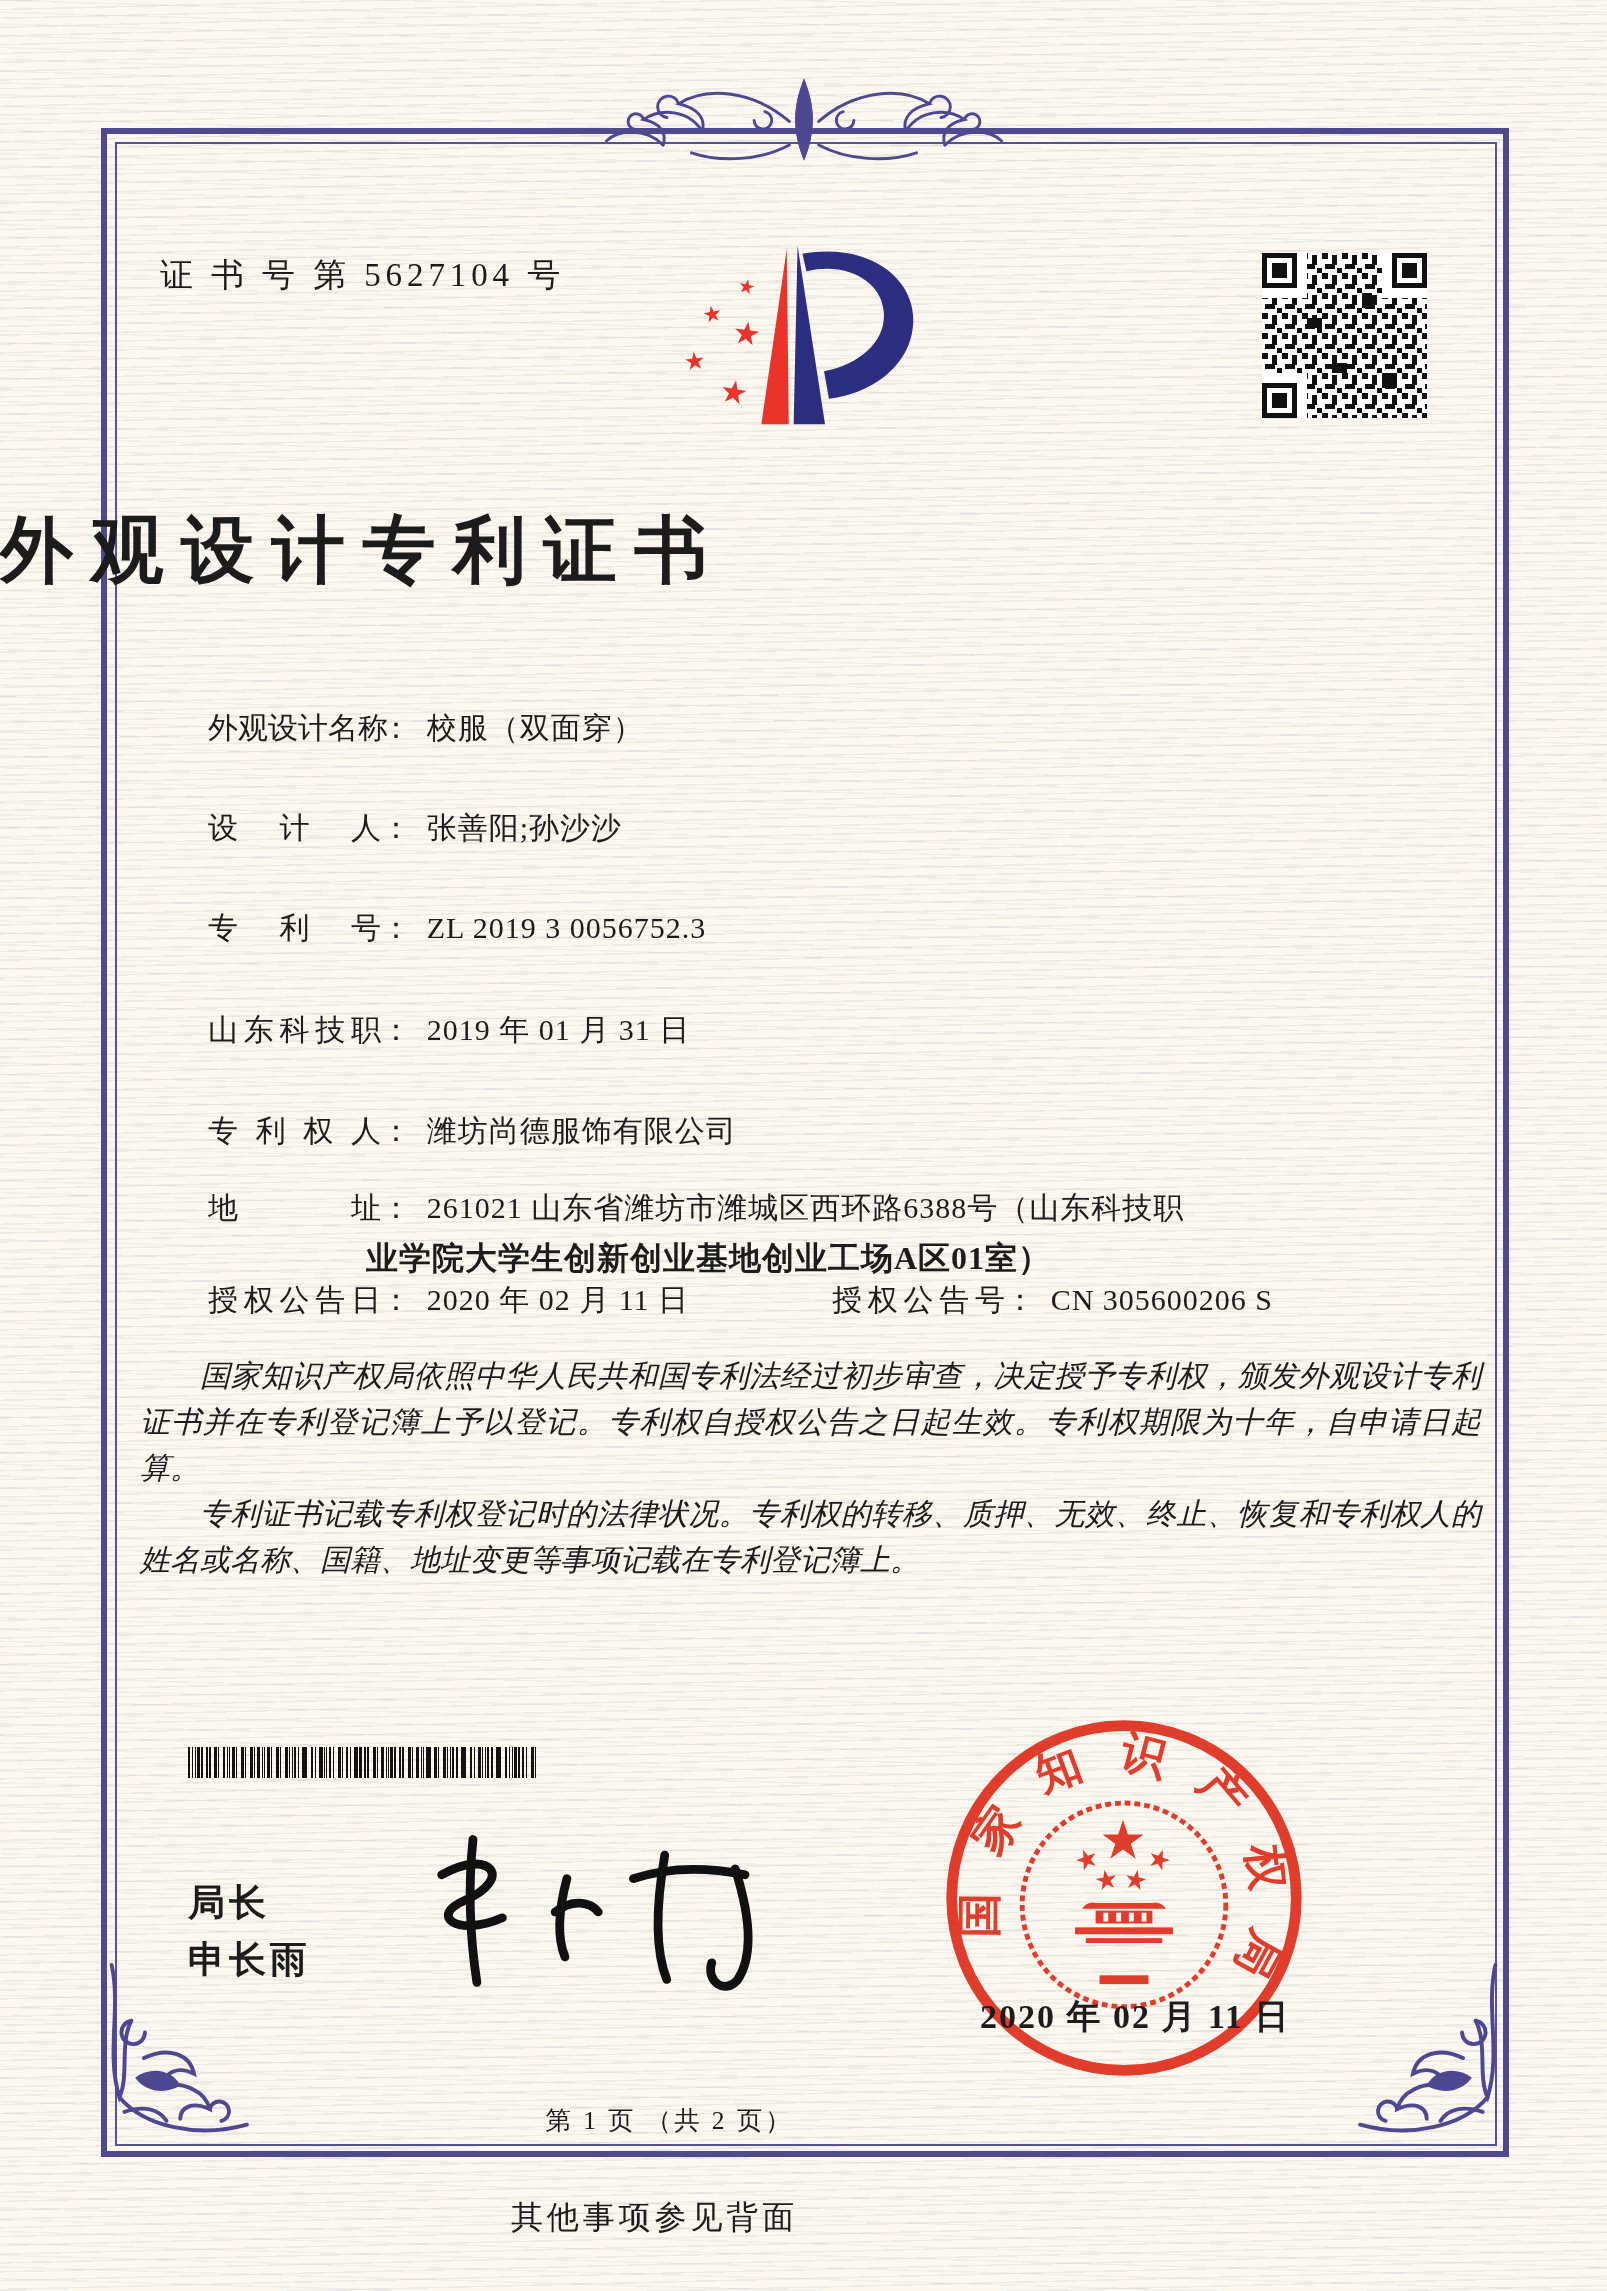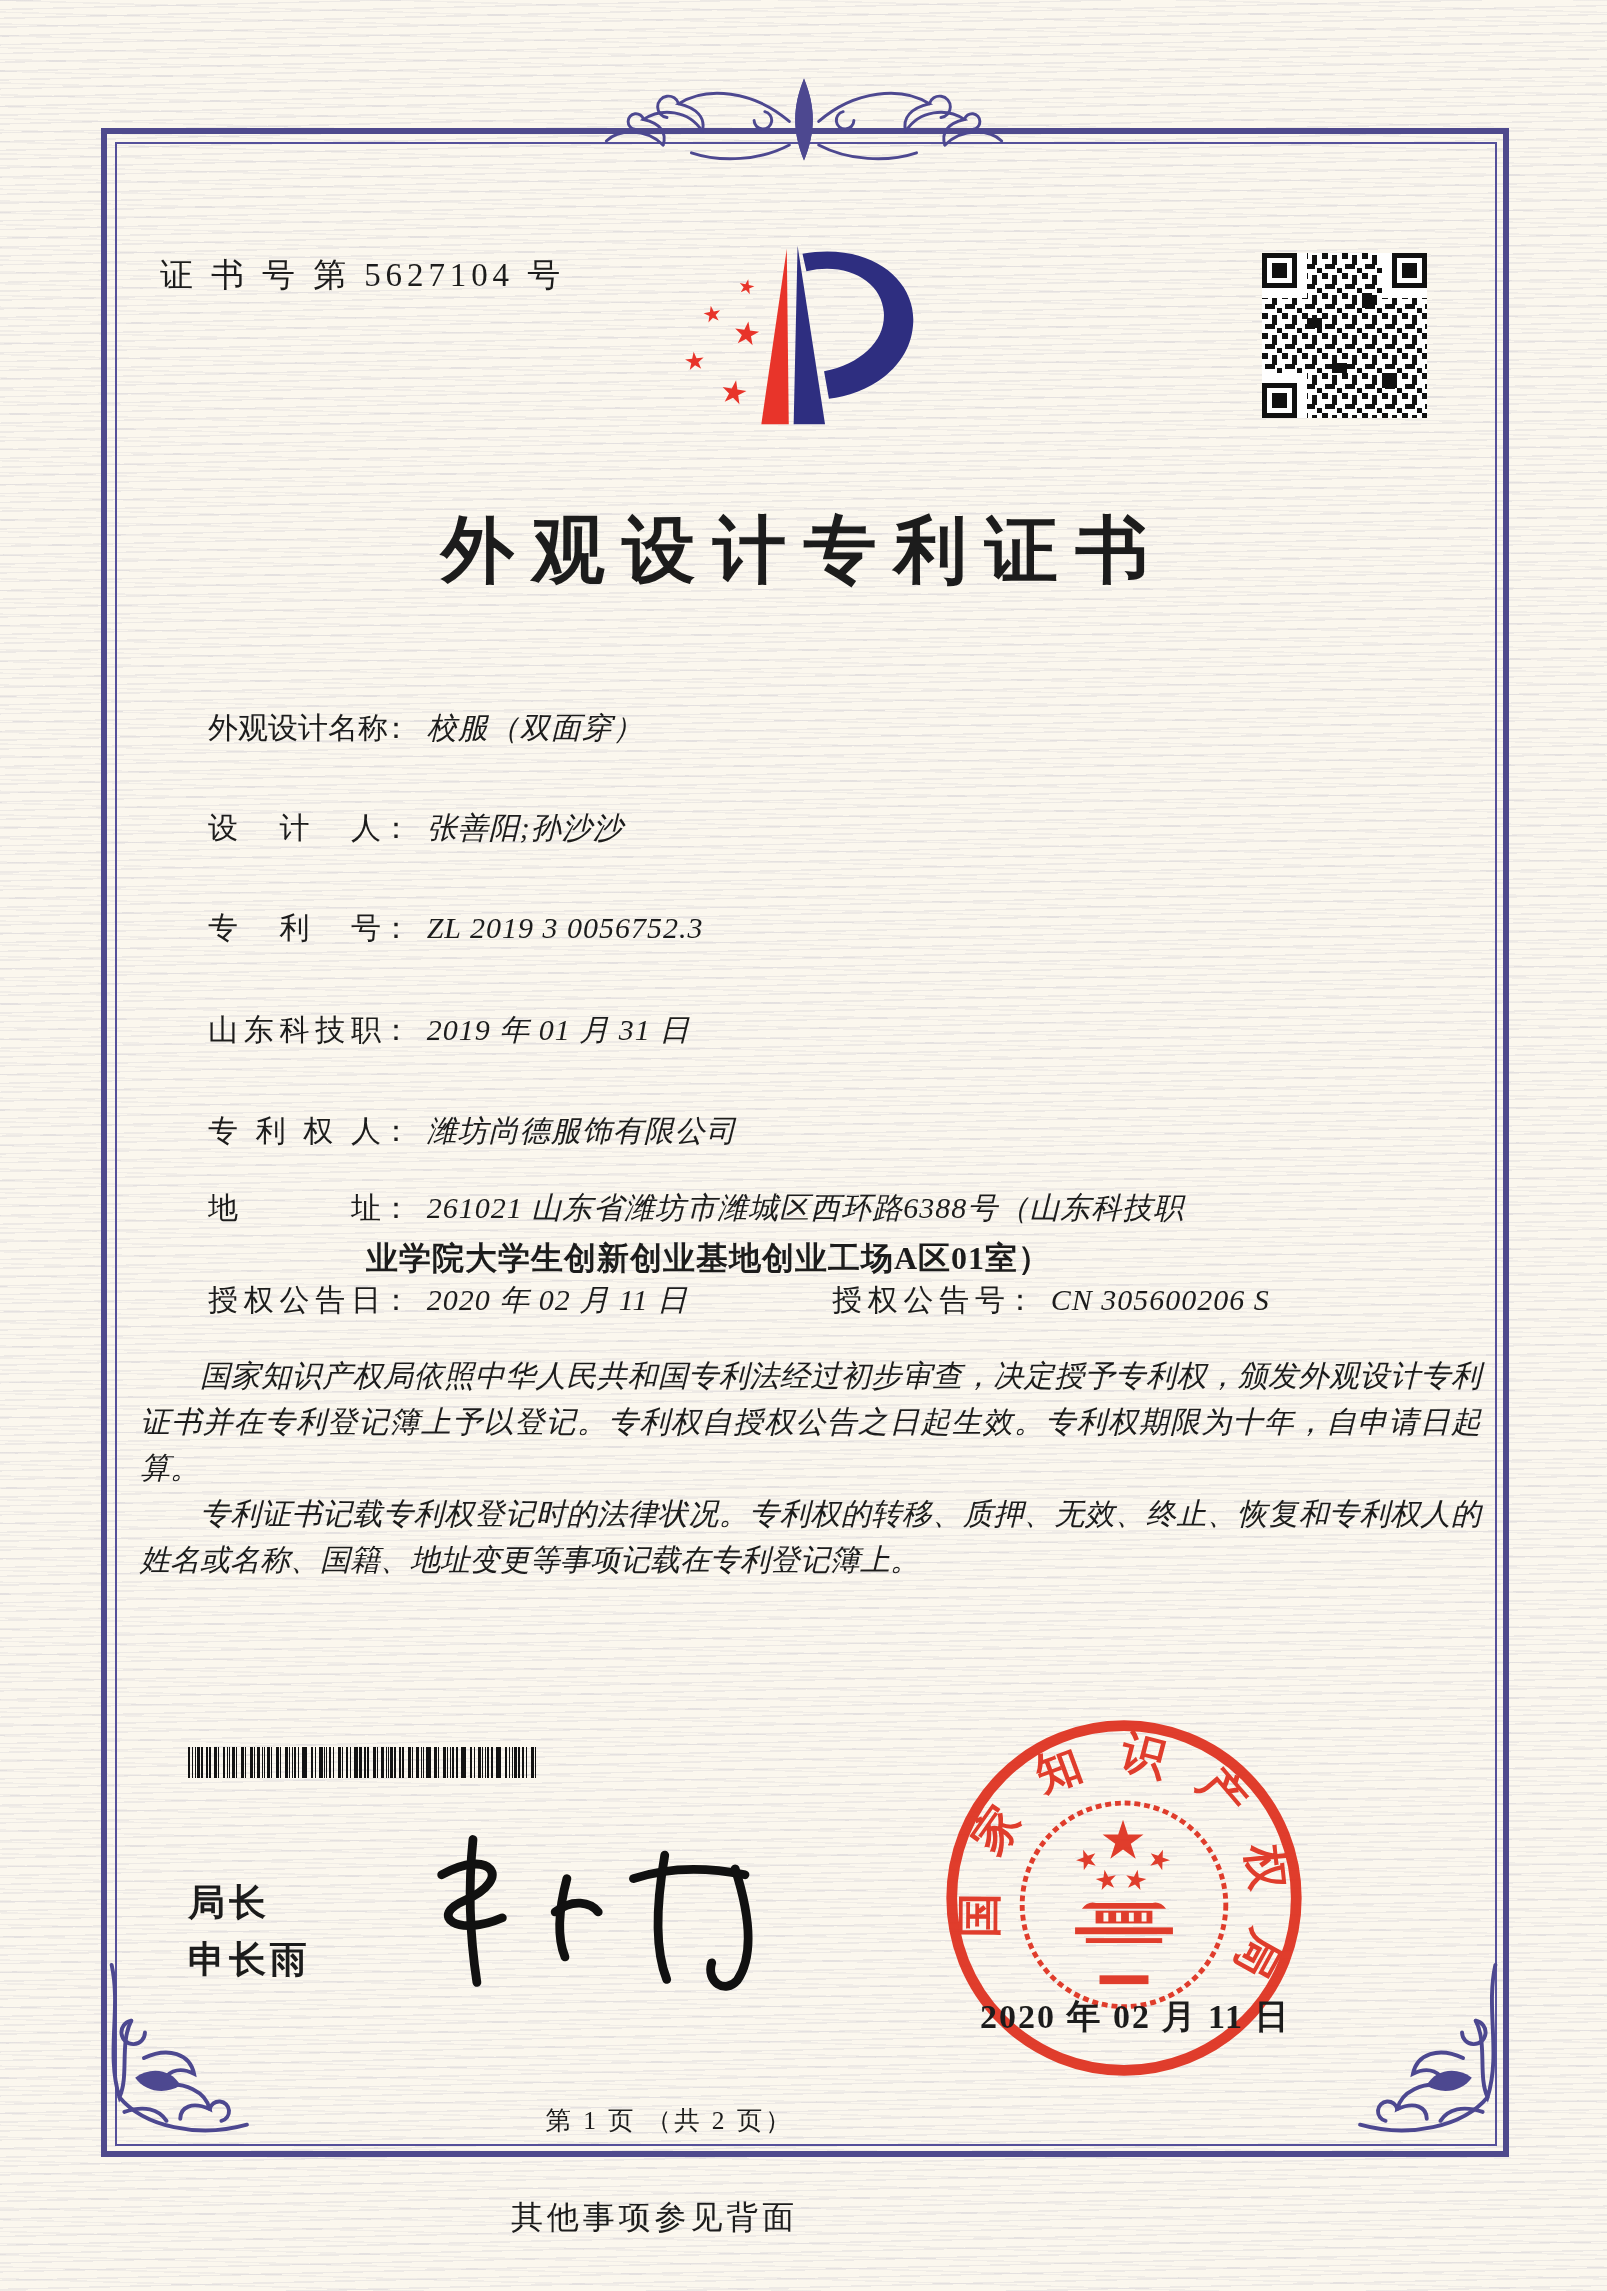--- a/index.html
+++ b/index.html
@@ -13,25 +13,25 @@
     content:"";position:absolute;inset:0;
     background:
       repeating-linear-gradient(178.6deg, rgba(150,148,175,.14) 0 1.5px, transparent 1.5px 8.8px),
       repeating-linear-gradient(181.7deg, rgba(150,148,175,.10) 0 1.5px, transparent 1.5px 11.8px);
   }
   .abs{position:absolute;}
   
   .frame-outer{left:101px;top:128px;width:1396px;height:2017px;border:6.9px solid #4f4a8d;}
   .frame-inner{left:115px;top:142px;width:1378px;height:2000px;border:2px solid #55509a;}
   .certno{left:160px;top:253px;font-size:33px;letter-spacing:4.9px;white-space:nowrap;}
-  .title{left:0;width:1607px;top:502px;text-align:center;font-size:73px;font-weight:bold;letter-spacing:17.6px;white-space:nowrap;}
+  .title{left:0;width:1607px;top:502px;font-size:73px;font-weight:bold;letter-spacing:17.6px;white-space:nowrap;}
   .frow{left:160px;font-size:30px;white-space:nowrap;}
   .flabel{display:inline-block;width:173px;text-align:justify;text-align-last:justify;vertical-align:top;margin-left:48px;}
   .fcolon{display:inline-block;margin-right:15.7px;}
-  .fvalue{letter-spacing:1px;font-style:italic;}
+  .fvalue{letter-spacing:1px;}
   .addr2{left:366px;font-size:32px;letter-spacing:1px;white-space:nowrap;font-weight:bold;}
   .body-text{left:140px;top:1353px;width:1341px;font-size:30px;line-height:46px;text-align:justify;font-style:italic;}
   .body-text p{margin:0;text-indent:2em;}
   .barcode{
     left:188px;top:1747px;width:351px;height:31px;
     background:
       repeating-linear-gradient(90deg,#121212 0 2px,transparent 2px 3.9px,#121212 3.9px 4.9px,transparent 4.9px 8.8px,#121212 8.8px 11.8px,transparent 11.8px 12.7px,#121212 12.7px 13.7px,transparent 13.7px 17.6px),
       repeating-linear-gradient(90deg,#121212 0 1px,transparent 1px 6.9px);
   }
   .officer-title{left:188px;top:1878px;font-size:37px;font-weight:bold;font-family:"Liberation Sans","DejaVu Sans",sans-serif;letter-spacing:3.9px;text-align:center;}

